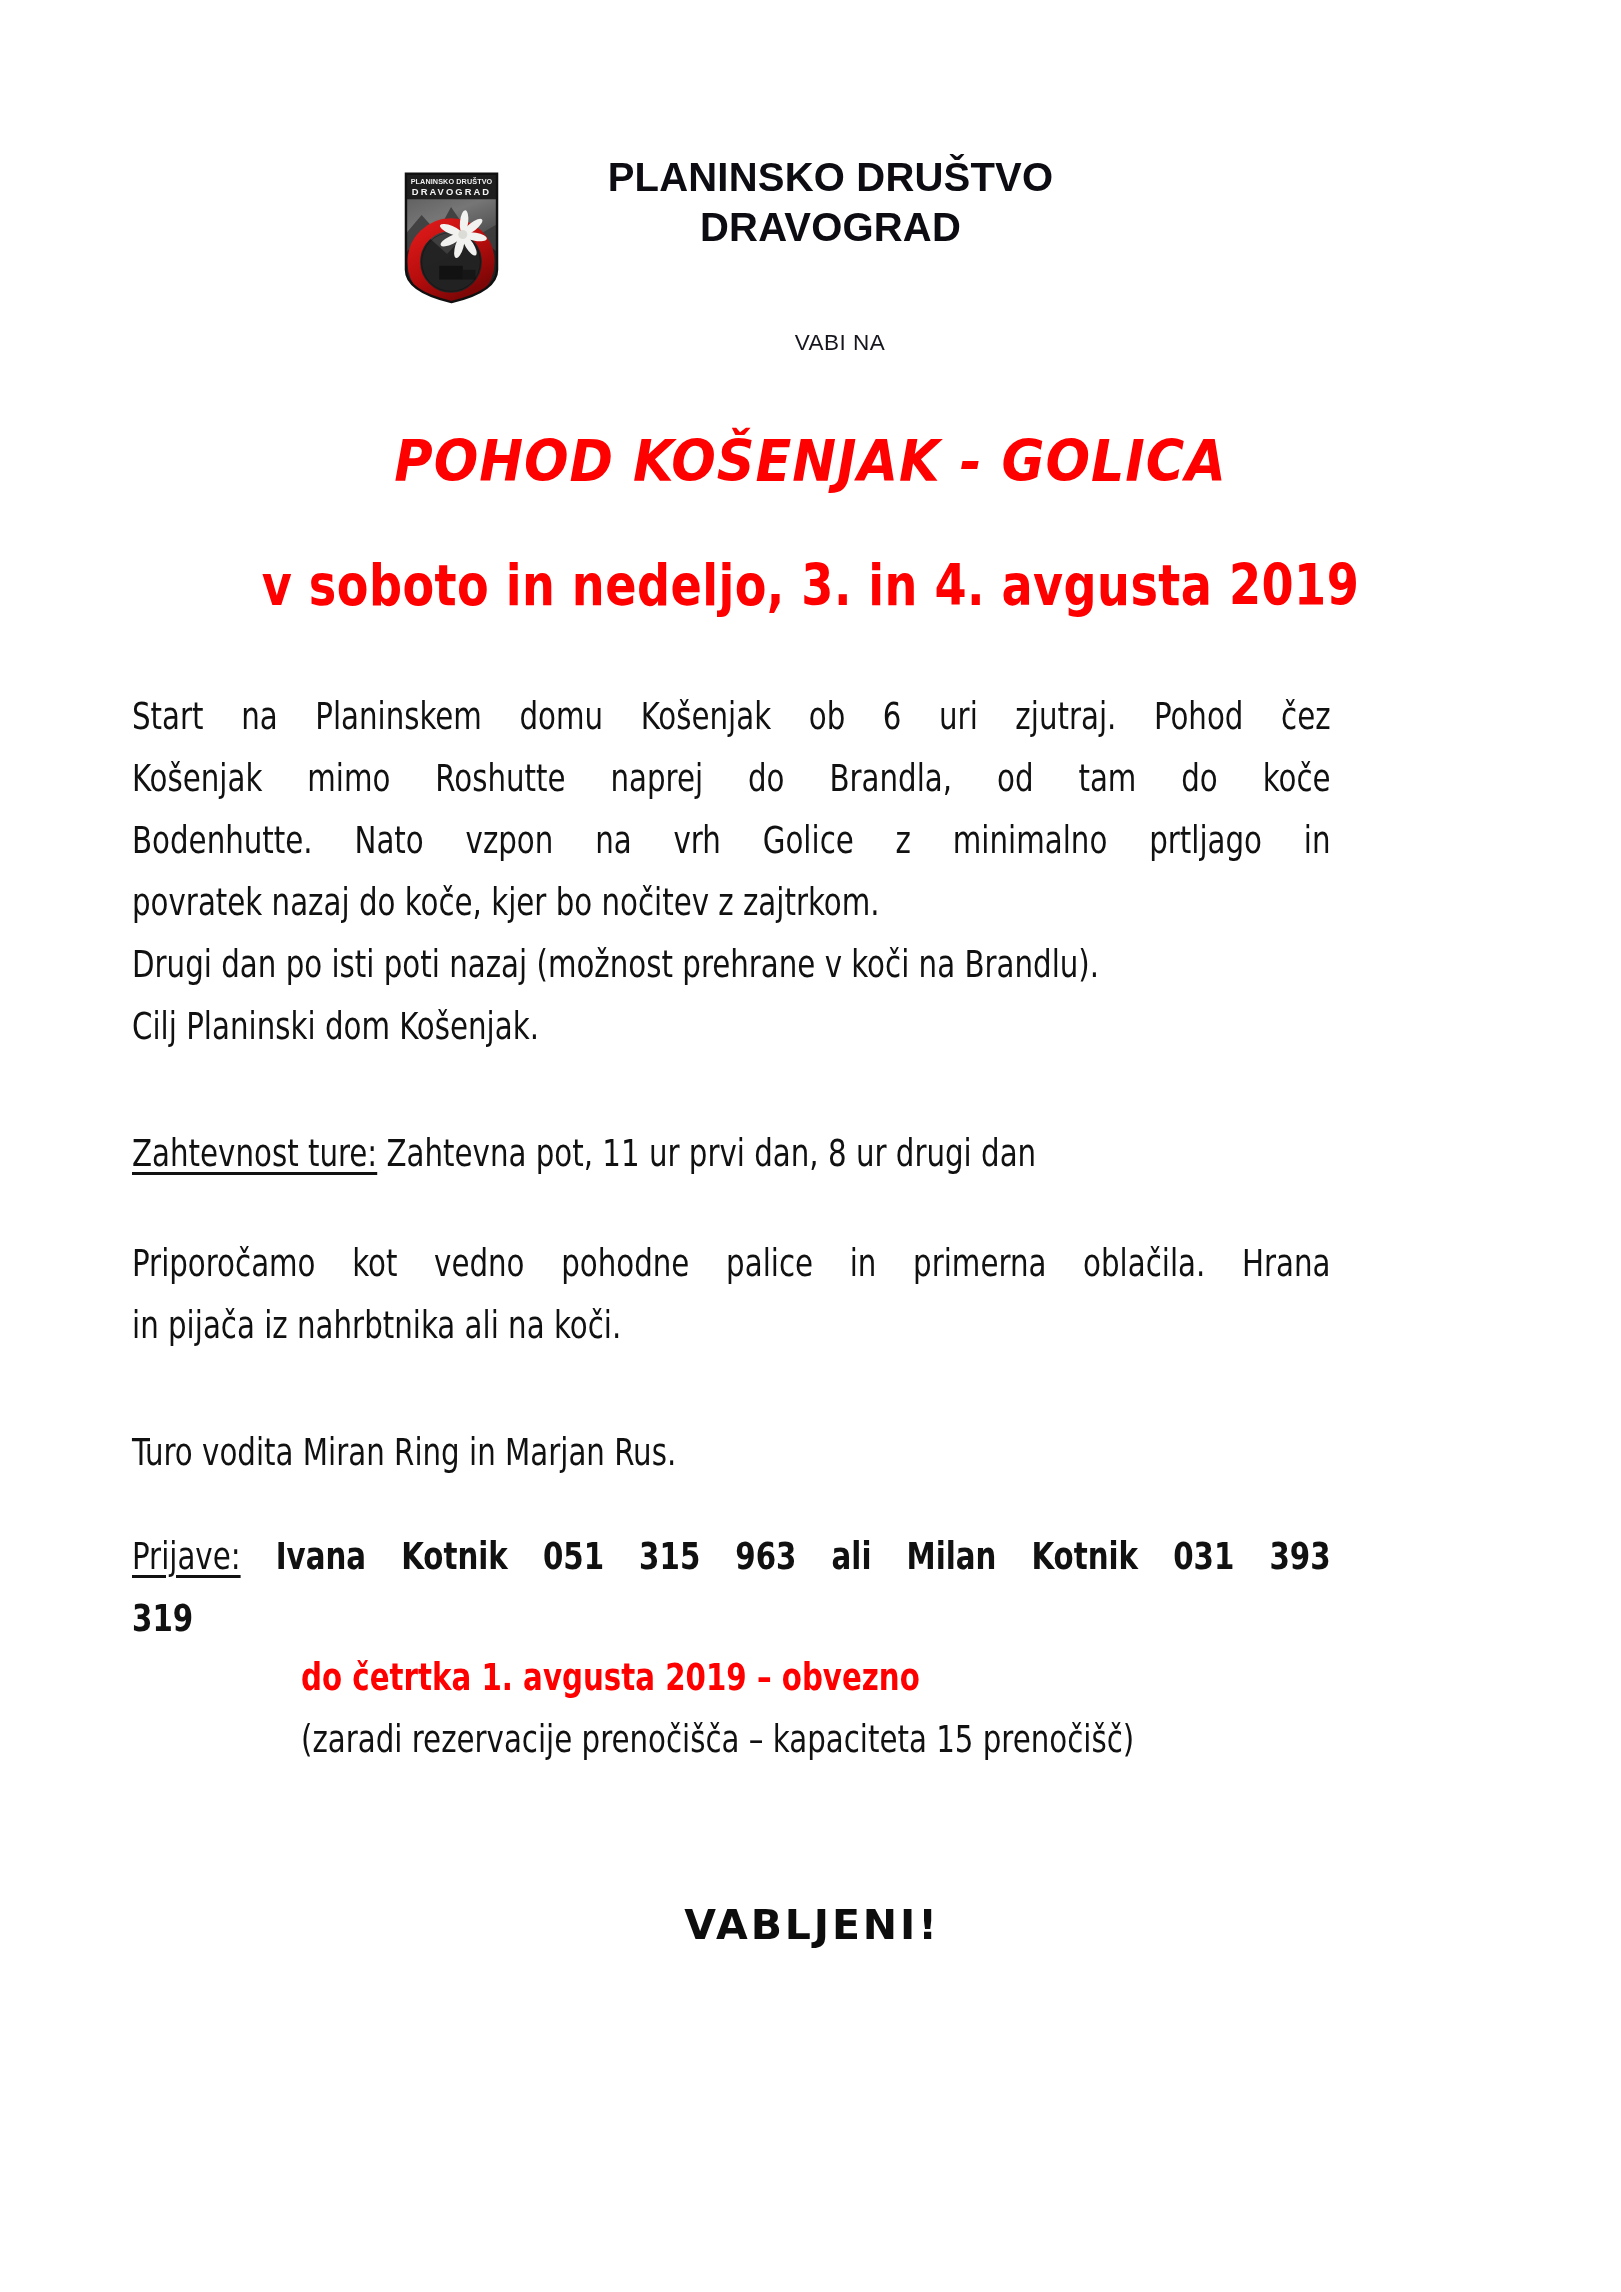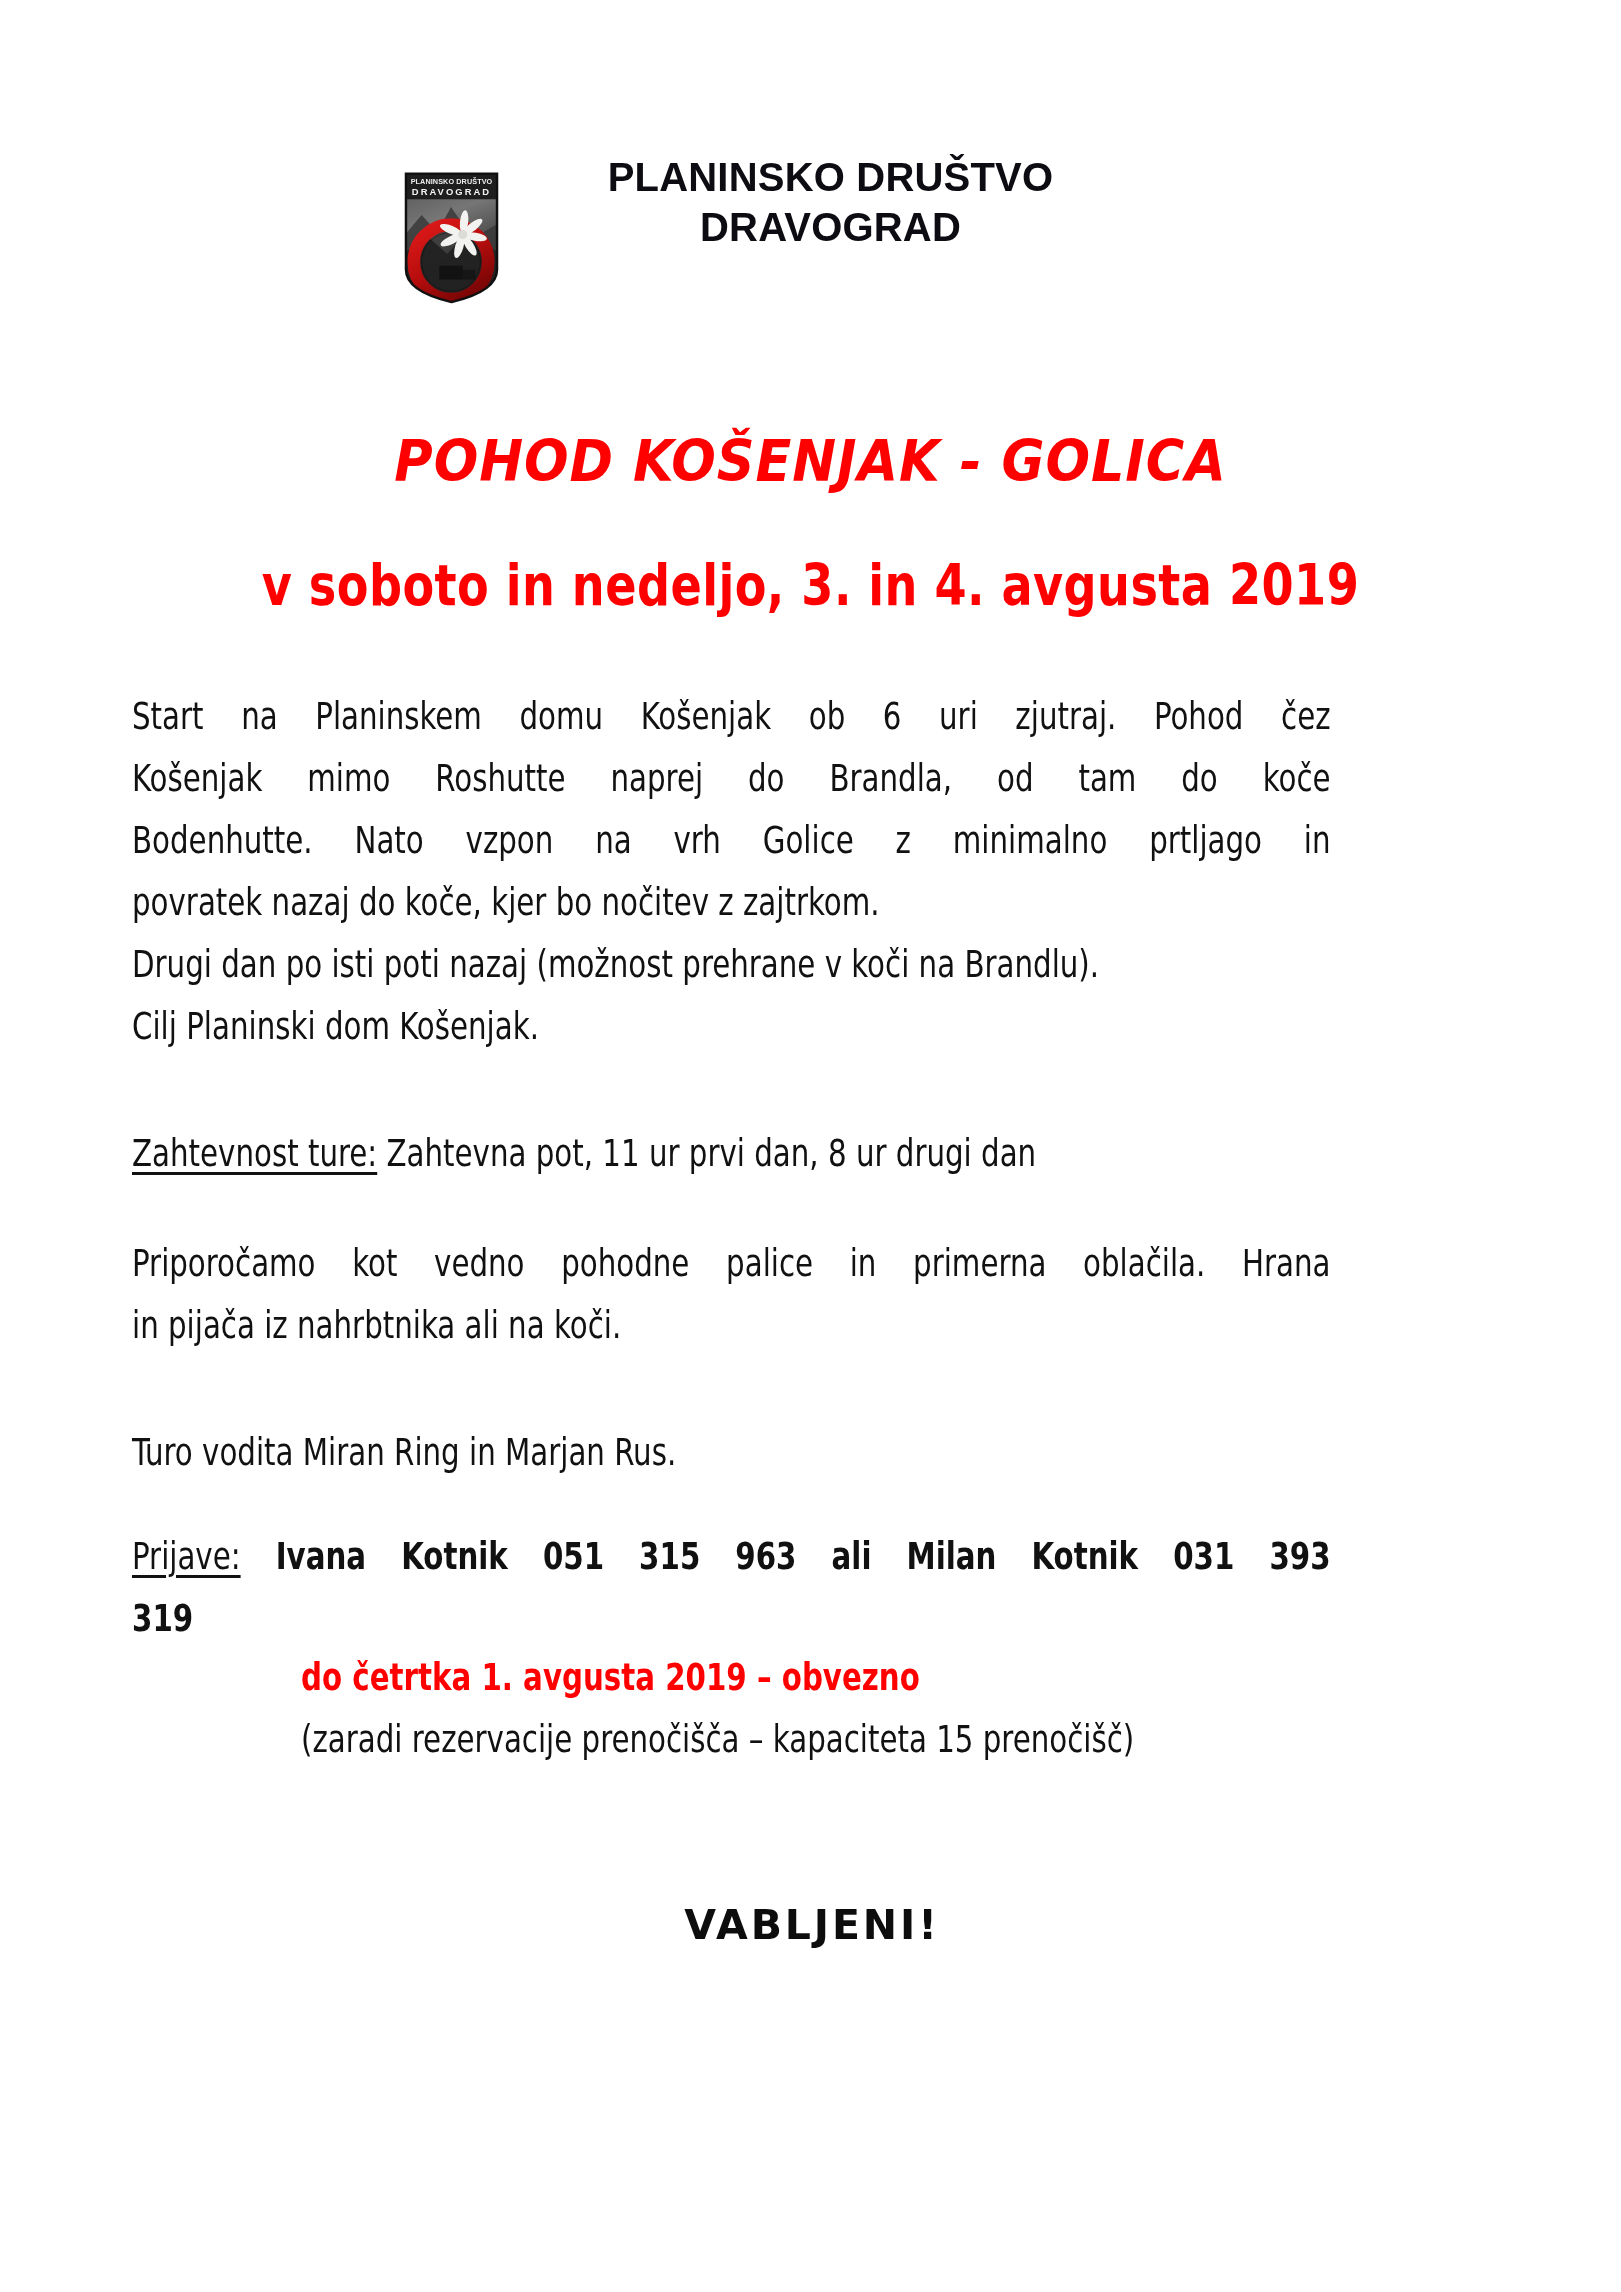--- a/index.html
+++ b/index.html
@@ -245,20 +245,21 @@
         <text x="52.5" y="32" text-anchor="middle" fill="#f4f4f4" font-family="'Liberation Sans', sans-serif" font-size="9.6" font-weight="bold" letter-spacing="2.1">DRAVOGRAD</text>
       </svg>
     </div>
 
     <div class="org-name">
       <span>PLANINSKO DRUŠTVO</span>
       <span class="line2">DRAVOGRAD</span>
     </div>
   </div>
 
+  <div class="vabi-na">VABI NA</div>
 
   <div class="title-main">POHOD KOŠENJAK - GOLICA</div>
   <div class="title-sub">v soboto in nedeljo, 3. in 4. avgusta 2019</div>
 
   <div class="body-block p-intro">
     <span class="justify-line">Start na Planinskem domu Košenjak ob 6 uri zjutraj. Pohod čez</span>
     <span class="justify-line">Košenjak mimo Roshutte naprej do Brandla, od tam do koče</span>
     <span class="justify-line">Bodenhutte. Nato vzpon na vrh Golice z minimalno prtljago in</span>
     <span class="plain-line last-line">povratek  nazaj do koče, kjer bo nočitev z zajtrkom.</span>
   </div>

